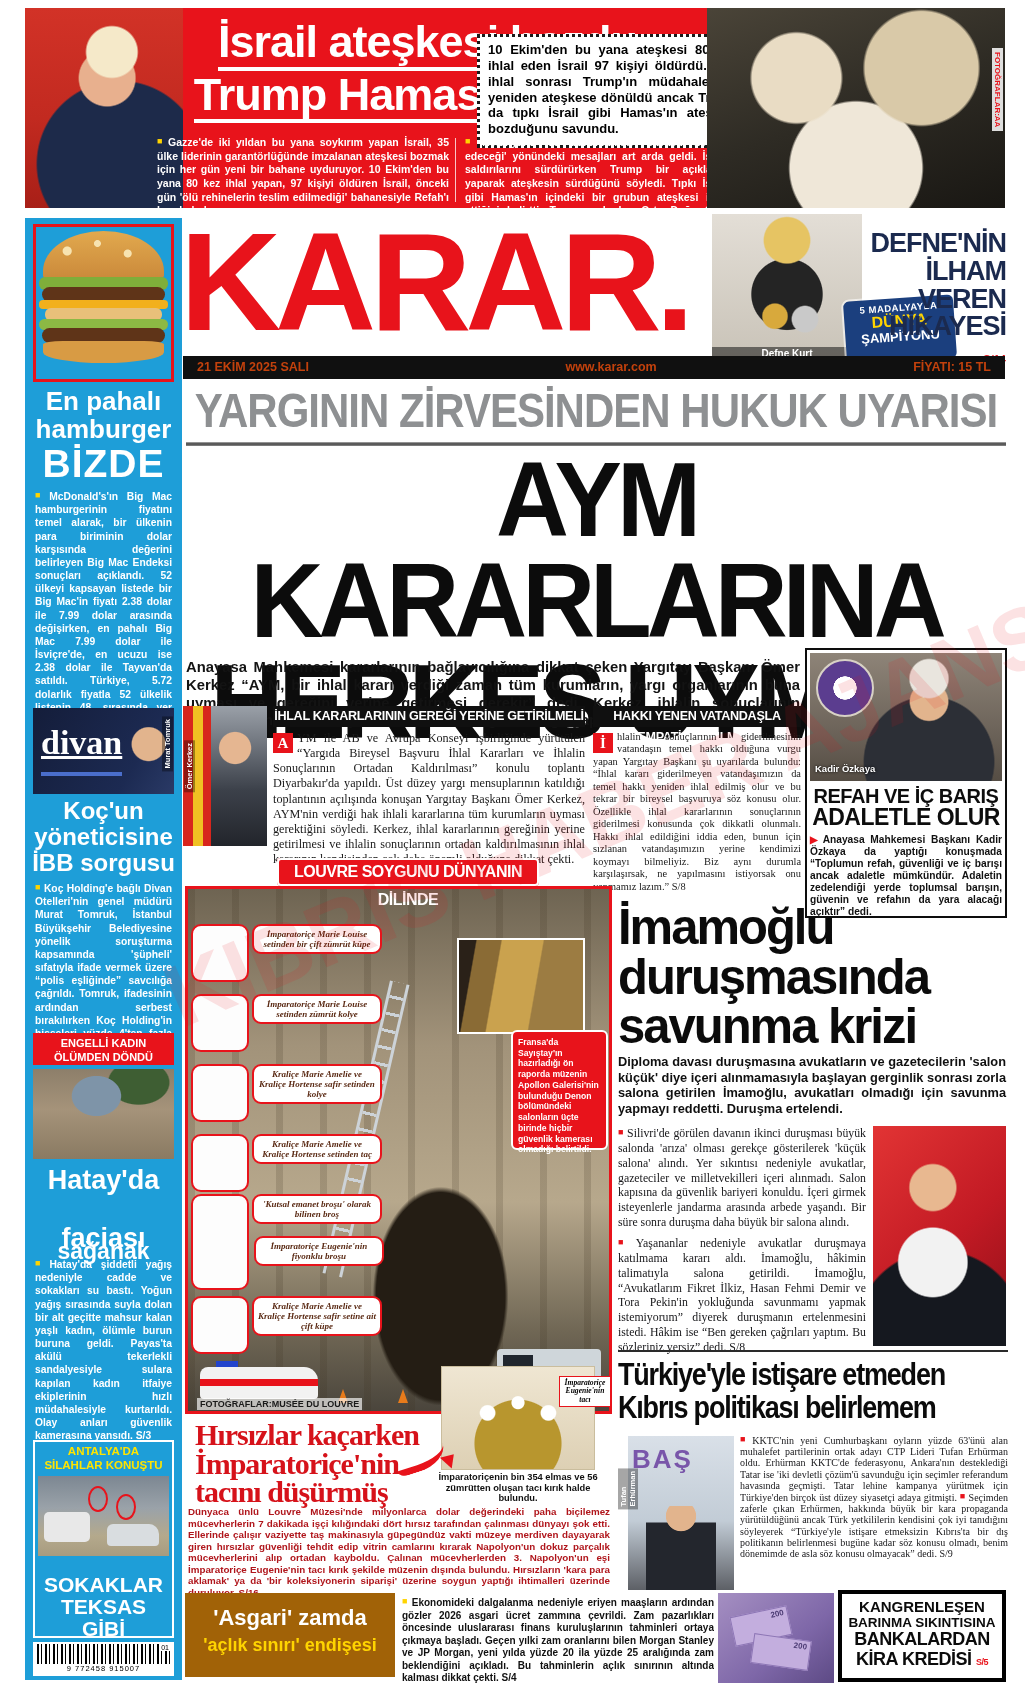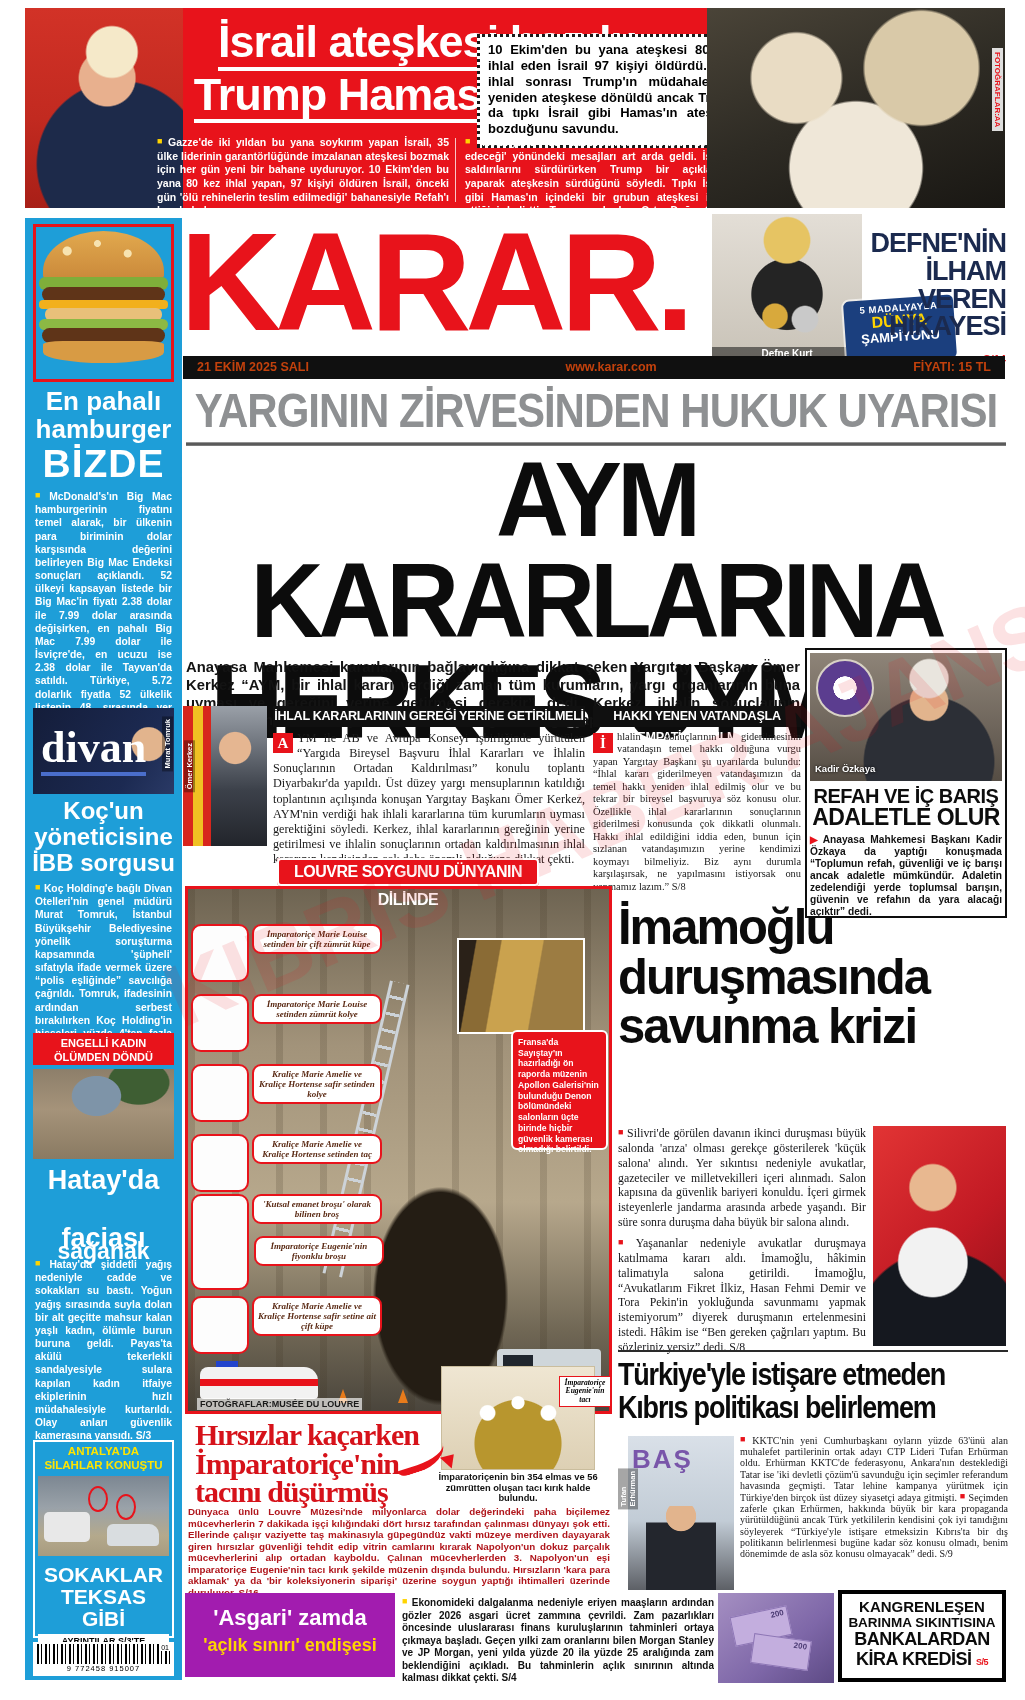--- a/index.html
+++ b/index.html
@@ -123,39 +123,39 @@
   .patty2{top:101px;left:6px;width:123px;height:15px;background:#5f3418;border-radius:8px;}
   .bun-bot{top:114px;left:7px;width:121px;height:22px;background:#d89b44;border-radius:18% 18% 55% 55%;}
   .lc-h{position:absolute;width:100%;text-align:center;color:#fff;font-weight:bold;line-height:1.05;}
   .lc-txt{position:absolute;left:10px;width:137px;color:#fff;font-weight:bold;font-size:10.3px;
     line-height:1.28;text-align:justify;}
   .divan{left:8px;top:490px;width:141px;height:86px;position:absolute;overflow:hidden;
     background:
       radial-gradient(circle at 82% 42%, #e2b48d 0 13%, transparent 14%),
       linear-gradient(120deg,#141d3a 0%,#1c2a52 70%,#2a3a66 100%);}
   .divan-logo{position:absolute;left:8px;top:18px;color:#fff;font-family:"Liberation Serif",serif;
-    font-size:44px;font-weight:bold;line-height:1;border-bottom:4px solid #4a6ecb;padding-bottom:2px;}
+    font-size:34px;font-weight:bold;line-height:1;border-bottom:4px solid #4a6ecb;padding-bottom:12px;text-decoration:underline;}
   .divan-cap{position:absolute;right:1px;top:8px;}
   .engelli{left:8px;top:815px;width:141px;height:32px;position:absolute;background:#e8131b;
     color:#fff;font-weight:bold;font-size:11px;text-align:center;line-height:1.3;padding-top:3px;
     box-sizing:border-box;}
   .flood{left:8px;top:851px;width:141px;height:90px;position:absolute;
     background:
       radial-gradient(ellipse at 45% 30%, #7e94a8 0 22%, transparent 23%),
       radial-gradient(ellipse at 75% 15%, #3e5e33 0 20%, transparent 21%),
       linear-gradient(180deg,#8d7f6a 0%,#a5937a 45%,#8a7a62 100%);}
   .antalya{left:8px;top:1222px;width:141px;height:198px;position:absolute;border:2px solid #fff;
     box-sizing:border-box;padding:3px;}
   .antalya-t{color:#ffe400;font-weight:bold;font-size:11.5px;text-align:center;line-height:1.2;}
   .cctv{position:relative;margin-top:3px;width:100%;height:80px;
     background:linear-gradient(180deg,#7c8792 0%,#9aa2a9 40%,#b4a98c 75%,#a79b7f 100%);}
   .cctv .van{position:absolute;left:6px;bottom:14px;width:46px;height:30px;background:#e8e8e8;border-radius:5px;}
   .cctv .car{position:absolute;right:10px;bottom:10px;width:52px;height:22px;background:#d9dde0;border-radius:6px 10px 4px 4px;}
   .cctv .ring{position:absolute;width:16px;height:22px;border:2px solid #e8131b;border-radius:50%;}
-  .sokaklar{color:#fff;font-weight:bold;font-size:21px;text-align:center;line-height:1.05;margin-top:8px;}
+  .sokaklar{color:#fff;font-weight:bold;font-size:21px;text-align:center;line-height:1.05;margin-top:18px;}
   .ayrintilar{background:#fff;color:#000;font-weight:bold;font-size:9px;text-align:center;
     height:14px;line-height:14px;margin-top:4px;}
   .barcode{left:8px;top:1424px;width:141px;height:34px;position:absolute;background:#fff;padding:2px 4px;
     box-sizing:border-box;}
   .barcode .lines{height:20px;background:repeating-linear-gradient(90deg,#000 0 2px,#fff 2px 4px,#000 4px 5px,#fff 5px 8px);}
   .barcode .num{font-size:7.5px;text-align:center;letter-spacing:1px;}
   .barcode .corner{position:absolute;right:4px;top:2px;font-size:7px;background:#fff;padding:0 1px;}
 
   
   .louvre{left:185px;top:858px;width:427px;height:735px;}
@@ -253,21 +253,21 @@
   .kib-photo .btxt{position:absolute;left:4px;top:8px;color:#6a3fa0;font-weight:bold;font-size:26px;
     letter-spacing:2px;opacity:.85;}
   .kib-photo .fig{position:absolute;left:18px;bottom:0;width:70px;height:84px;
     background:radial-gradient(circle at 50% 12%, #e2b48d 0 18%, transparent 19%),
     linear-gradient(180deg,transparent 0 16px,#23262d 17px 100%);}
   .kib-cap{position:absolute;left:0;top:110px;}
   .kib-body{position:absolute;left:122px;top:76px;width:268px;font-family:"Liberation Serif",serif;
     font-size:10px;line-height:1.12;text-align:justify;color:#17171a;}
 
   
-  .asgari-box{left:185px;top:1593px;width:210px;height:84px;background:#a21caf;color:#fff;
+  .asgari-box{left:185px;top:1593px;width:210px;height:84px;background:#a16207;color:#fff;
     text-align:center;padding-top:12px;box-sizing:border-box;}
   .asgari-box .l1{font-size:22px;font-weight:bold;}
   .asgari-box .l2{font-size:18px;font-weight:bold;color:#ffd400;margin-top:4px;}
   .asgari-txt{left:402px;top:1596px;width:312px;height:88px;overflow:hidden;font-weight:bold;
     font-size:10px;line-height:1.25;text-align:justify;color:#111;}
   .money{left:718px;top:1593px;width:116px;height:90px;overflow:hidden;
     background:linear-gradient(140deg,#a58fc2 0%,#7e67a8 60%,#5d4a85 100%);}
   .money .note{position:absolute;width:58px;height:30px;background:#c3aede;border:1px solid #8d76b5;
     color:#4a3a72;font-size:8px;font-weight:bold;text-align:right;padding:1px 3px;box-sizing:border-box;}
   .kira-box{left:838px;top:1590px;width:168px;height:92px;border:4px solid #000;background:#fff;
@@ -465,20 +465,21 @@
     <div class="crown-caption">İmparatoriçenin bin 354 elmas ve 56 zümrütten oluşan tacı kırık halde bulundu.</div>
     <div class="louvre-body">Dünyaca ünlü Louvre Müzesi'nde milyonlarca dolar değerindeki paha biçilemez mücevherlerin 7 dakikada işçi kılığındaki dört hırsız tarafından çalınması dünyayı şok etti. Ellerinde çalışır vaziyette taş makinasıyla güpegündüz vakti müzeye merdiven dayayarak giren hırsızlar güvenliği tehdit edip vitrin camlarını kırarak Napolyon'un dokuz parçalık mücevherlerini alıp ortadan kayboldu. Çalınan mücevherlerden 3. Napolyon'un eşi İmparatoriçe Eugenie'nin tacı kırık şekilde müzenin dışında bulundu. Hırsızların 'kara para aklamak' ya da 'bir koleksiyonerin siparişi' üzerine soygun yaptığı ihtimalleri üzerinde duruluyor. S/16</div>
   </div>
 
   <div class="abs imamoglu">
     <div class="ima-h">
       <div>İmamoğlu</div>
       <div>duruşmasında</div>
       <div>savunma krizi</div>
     </div>
+    <div class="ima-lead">Diploma davası duruşmasına avukatların ve gazetecilerin 'salon küçük' diye içeri alınmamasıyla başlayan gerginlik sonrası zorla salona getirilen İmamoğlu, avukatları olmadığı için savunma yapmayı reddetti. Duruşma ertelendi.</div>
     <div class="ima-body">
       <p><span class="bullet-r">■</span><span>Silivri'de görülen davanın ikinci duruşması büyük salonda 'arıza' olması gerekçe gösterilerek 'küçük salona' alındı. Yer sıkıntısı nedeniyle avukatlar, gazeteciler ve milletvekilleri içeri alınmadı. Salon kapısına da güvenlik bariyeri konuldu. İçeri girmek isteyenlerle jandarma arasında arbede yaşandı. Bir süre sonra duruşma daha büyük bir salona alındı.</span></p>
       <p><span class="bullet-r">■</span><span>Yaşananlar nedeniyle avukatlar duruşmaya katılmama kararı aldı. İmamoğlu, hâkimin talimatıyla salona getirildi. İmamoğlu, “Avukatlarım Fikret İlkiz, Hasan Fehmi Demir ve Tora Pekin'in yokluğunda savunmamı yapmak istemiyorum” diyerek duruşmanın ertelenmesini istedi. Hâkim ise “Ben gereken çağrıları yaptım. Bu sözleriniz yersiz” dedi. S/8</span></p>
     </div>
     <div class="ima-photo"></div>
   </div>
   <div class="abs hdiv" style="left:618px;top:1350px;width:390px;"></div>
 
   <div class="abs kibris">
     <div class="kib-h">

